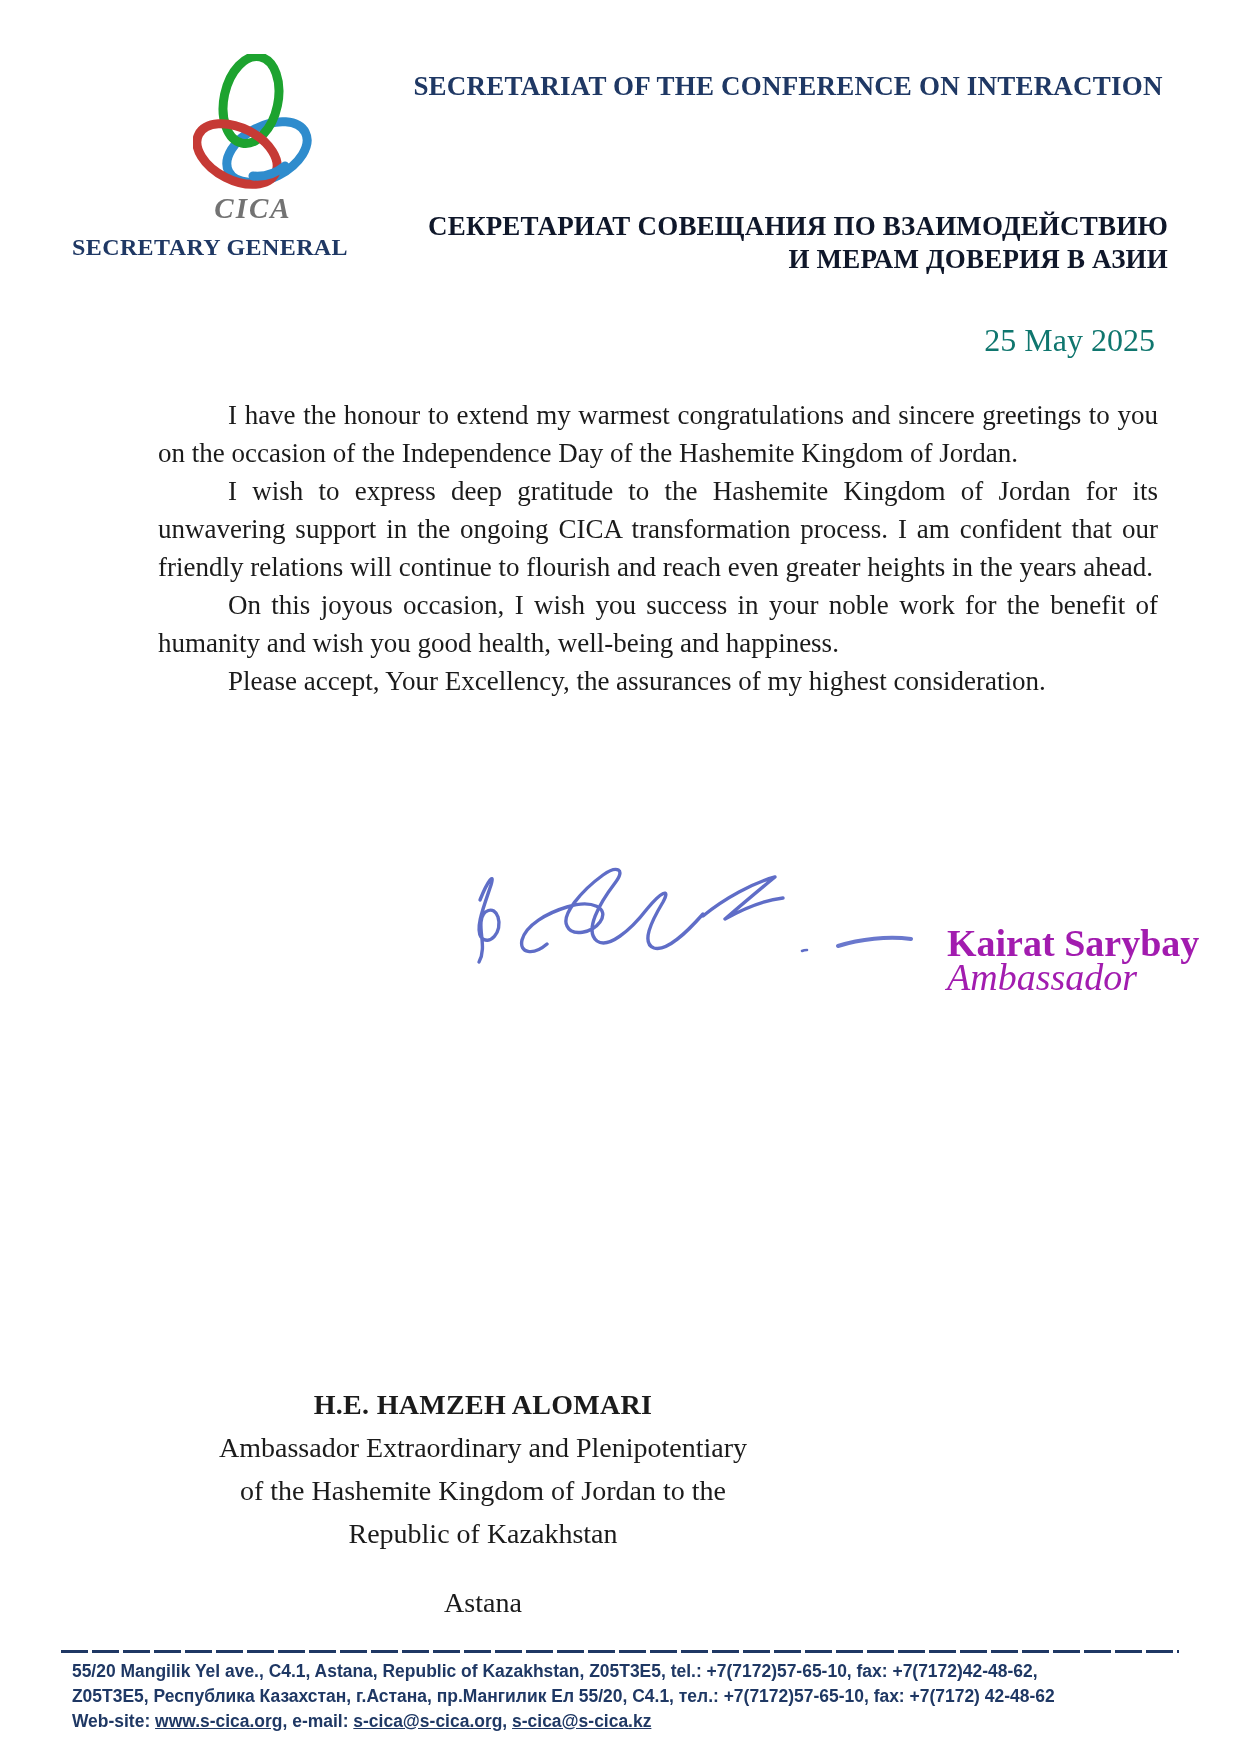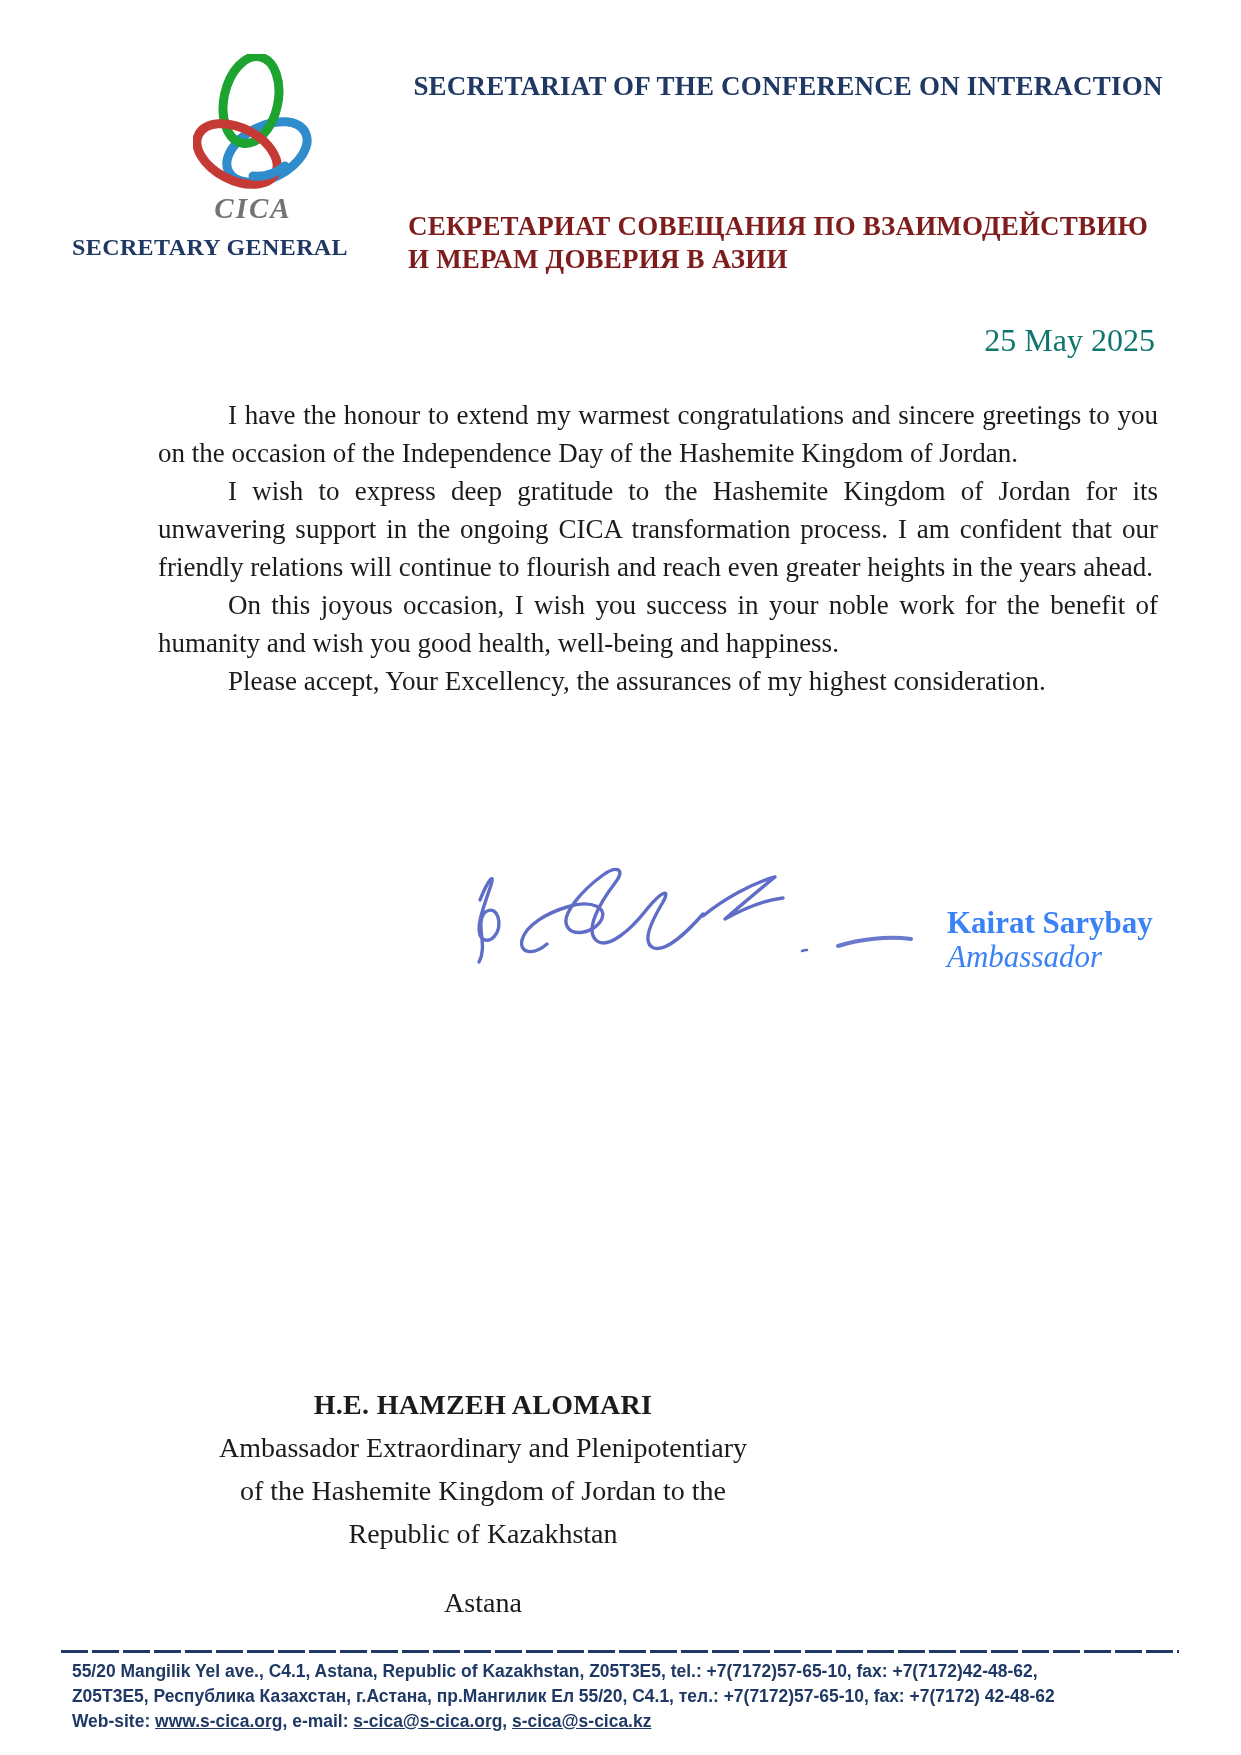--- a/index.html
+++ b/index.html
@@ -26,38 +26,38 @@
     font-weight:bold;font-size:24px;color:#1f3864;
     letter-spacing:0.4px;
   }
   .org-block{
     position:absolute;left:408px;top:70px;width:760px;
     text-align:center;color:#1f3864;font-weight:bold;
   }
   .org-line{font-size:27px;line-height:33px;letter-spacing:0.2px;}
   .org-block-ru{
     position:absolute;left:408px;top:210px;width:760px;
-    text-align:left;color:#7f1d1d;font-weight:bold;
+    text-align:right;color:#0f172a;font-weight:bold;
   }
   
   .date-line{
     position:absolute;right:86px;top:322px;
     font-size:32px;color:#0f766e;
   }
   .letter-body{
     position:absolute;left:158px;top:396px;width:1000px;
     font-size:27px;line-height:38px;color:#1b1b1b;
   }
   .salutation{font-weight:bold;margin:0 0 18px 70px;}
   .letter-body p{
     margin:0;text-align:justify;text-indent:70px;
   }
   
   .signature-svg{position:absolute;left:450px;top:858px;}
-  .signer{position:absolute;left:947px;top:906px;line-height:34px;font-size:31px;color:#3b82f6;}
+  .signer{position:absolute;left:947px;top:926px;line-height:34px;font-size:38px;color:#a21caf;}
   .signer-name{font-weight:bold;}
   .signer-title{font-style:italic;}
   
   .recipient{
     position:absolute;left:130px;top:1383px;width:706px;
     text-align:center;font-size:28px;line-height:43px;color:#1b1b1b;
   }
   .recipient-name{font-weight:bold;letter-spacing:0.3px;}
   .recipient-city{margin-top:26px;}
   

